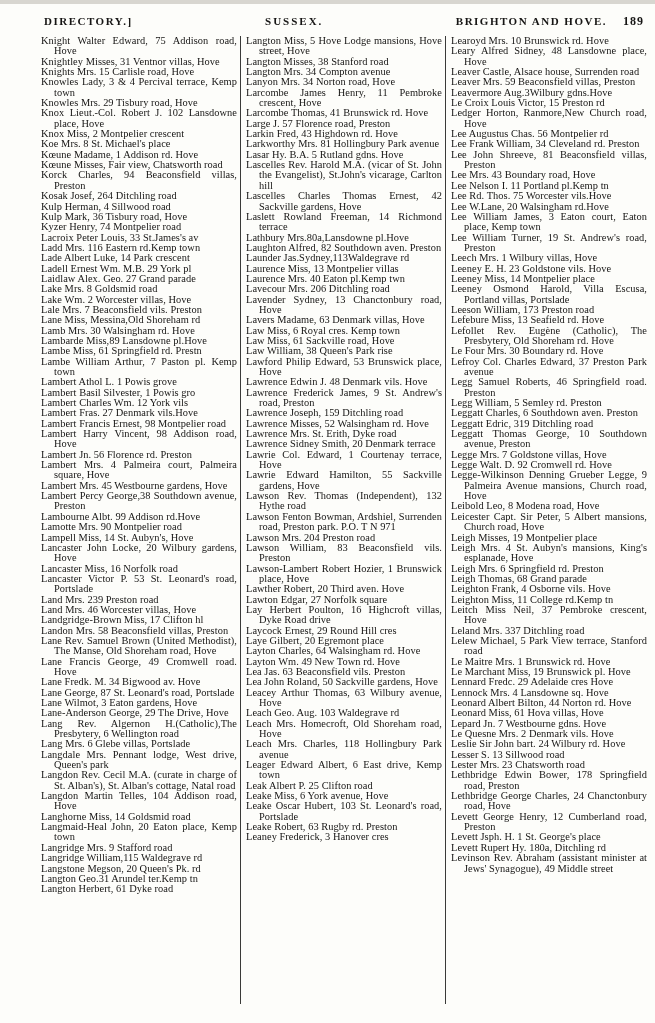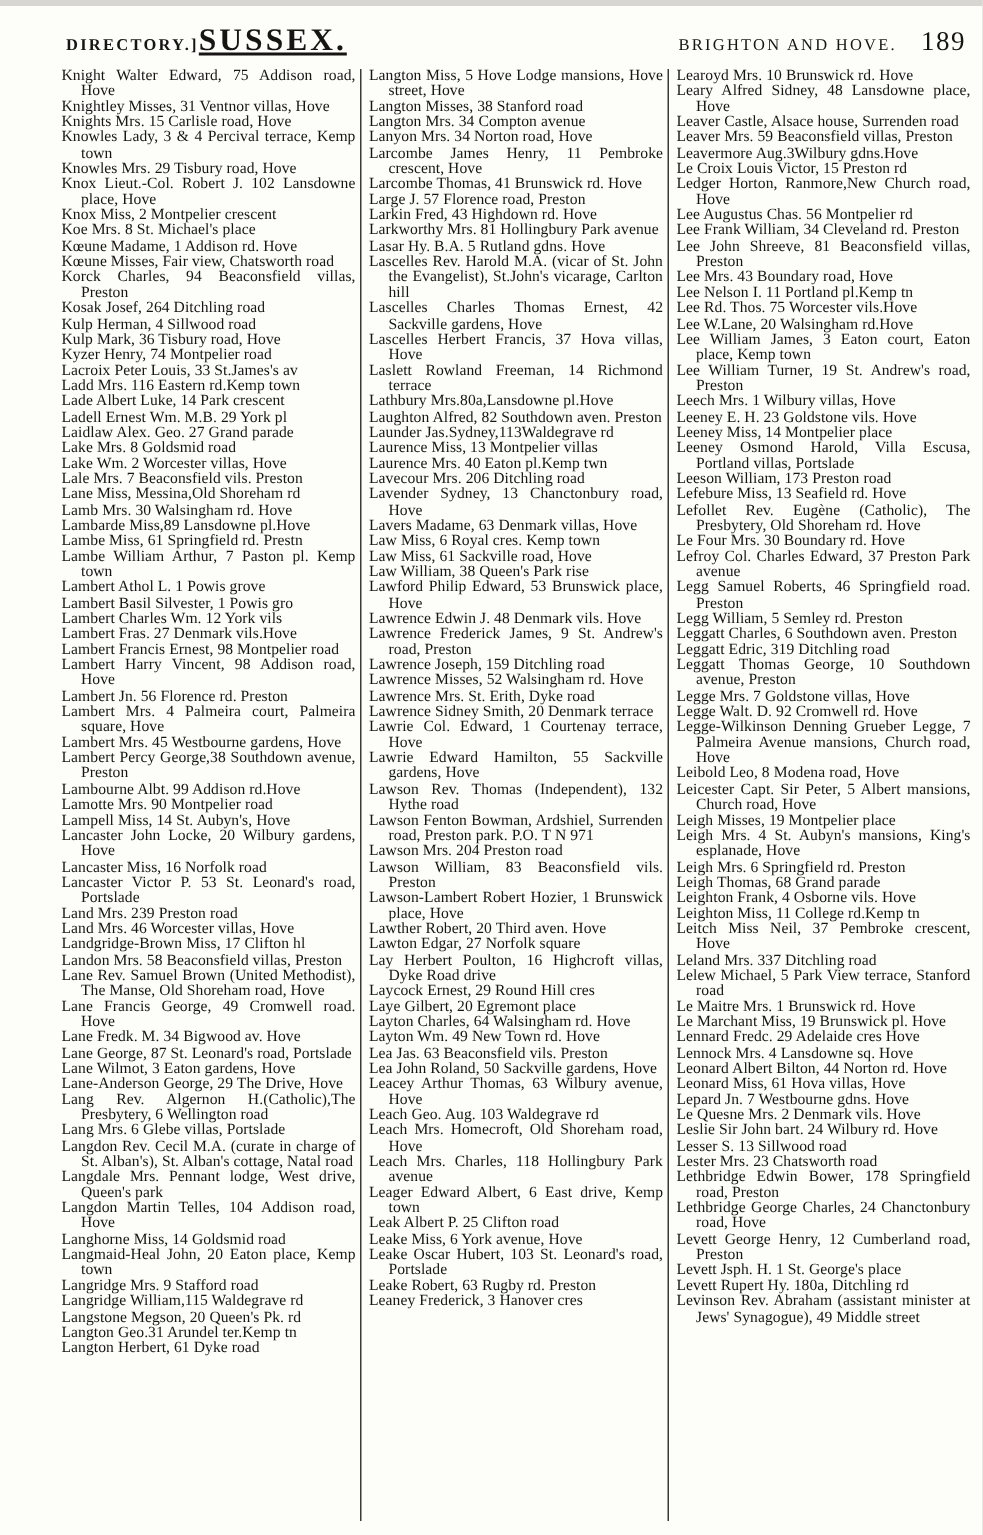--- a/index.html
+++ b/index.html
@@ -7,23 +7,23 @@
     width:655px;height:1023px;box-sizing:border-box;
     margin:4px auto;background:#fdfdfa;color:#161514;
     font-family:"Liberation Serif","DejaVu Serif",serif;
     padding:8px 5px 18px 36px;overflow:hidden;position:relative;
   }
   header{
     display:flex;align-items:baseline;
     padding:2px 6px 0 8px;margin-bottom:7px;
   }
   .h-left{font-size:11px;font-weight:bold;letter-spacing:1.5px;white-space:nowrap;}
-  .h-center{flex:1;font-size:21px;font-weight:bold;letter-spacing:2px;text-decoration:underline;}
-  .h-right{font-size:11px;font-weight:normal;letter-spacing:1.5px;white-space:nowrap;}
-  .h-page{font-size:18px;font-weight:normal;margin-left:16px;letter-spacing:1px;}
+  .h-center{flex:1;text-align:center;font-size:11px;font-weight:bold;letter-spacing:2px;}
+  .h-right{font-size:11px;font-weight:bold;letter-spacing:1.5px;white-space:nowrap;}
+  .h-page{font-size:12px;font-weight:bold;margin-left:16px;letter-spacing:1px;}
   .columns{display:flex;height:968px;overflow:hidden;}
   .col{flex:1;min-width:0;padding:0 3px 0 5px;overflow:hidden;}
   .col + .col{border-left:1px solid #3a3a38;}
   .entry{
     margin:0;padding-left:13px;text-indent:-13px;
     font-size:10.4px;line-height:10.35px;
     text-align:justify;letter-spacing:0.05px;
     -webkit-hyphens:none;hyphens:none;
   }
 </style>
@@ -88,22 +88,22 @@
         <p class="entry">Landgridge-Brown Miss, 17 Clifton hl</p>
         <p class="entry">Landon Mrs. 58 Beaconsfield villas, Preston</p>
         <p class="entry">Lane Rev. Samuel Brown (United Methodist), The Manse, Old Shoreham road, Hove</p>
         <p class="entry">Lane Francis George, 49 Cromwell road. Hove</p>
         <p class="entry">Lane Fredk. M. 34 Bigwood av. Hove</p>
         <p class="entry">Lane George, 87 St. Leonard's road, Portslade</p>
         <p class="entry">Lane Wilmot, 3 Eaton gardens, Hove</p>
         <p class="entry">Lane-Anderson George, 29 The Drive, Hove</p>
         <p class="entry">Lang Rev. Algernon H.(Catholic),The Presbytery, 6 Wellington road</p>
         <p class="entry">Lang Mrs. 6 Glebe villas, Portslade</p>
+        <p class="entry">Langdale Mrs. Pennant lodge, West drive, Queen's park</p>
         <p class="entry">Langdon Rev. Cecil M.A. (curate in charge of St. Alban's), St. Alban's cottage, Natal road</p>
-        <p class="entry">Langdale Mrs. Pennant lodge, West drive, Queen's park</p>
         <p class="entry">Langdon Martin Telles, 104 Addison road, Hove</p>
         <p class="entry">Langhorne Miss, 14 Goldsmid road</p>
         <p class="entry">Langmaid-Heal John, 20 Eaton place, Kemp town</p>
         <p class="entry">Langridge Mrs. 9 Stafford road</p>
         <p class="entry">Langridge William,115 Waldegrave rd</p>
         <p class="entry">Langstone Megson, 20 Queen's Pk. rd</p>
         <p class="entry">Langton Geo.31 Arundel ter.Kemp tn</p>
         <p class="entry">Langton Herbert, 61 Dyke road</p>
       </div>
     <div class="col">
@@ -112,21 +112,20 @@
         <p class="entry">Langton Mrs. 34 Compton avenue</p>
         <p class="entry">Lanyon Mrs. 34 Norton road, Hove</p>
         <p class="entry">Larcombe James Henry, 11 Pembroke crescent, Hove</p>
         <p class="entry">Larcombe Thomas, 41 Brunswick rd. Hove</p>
         <p class="entry">Large J. 57 Florence road, Preston</p>
         <p class="entry">Larkin Fred, 43 Highdown rd. Hove</p>
         <p class="entry">Larkworthy Mrs. 81 Hollingbury Park avenue</p>
         <p class="entry">Lasar Hy. B.A. 5 Rutland gdns. Hove</p>
         <p class="entry">Lascelles Rev. Harold M.A. (vicar of St. John the Evangelist), St.John's vicarage, Carlton hill</p>
         <p class="entry">Lascelles Charles Thomas Ernest, 42 Sackville gardens, Hove</p>
-        <p class="entry">Lascelles Herbert Francis, 37 Hova villas, Hove</p>
         <p class="entry">Laslett Rowland Freeman, 14 Richmond terrace</p>
         <p class="entry">Lathbury Mrs.80a,Lansdowne pl.Hove</p>
         <p class="entry">Laughton Alfred, 82 Southdown aven. Preston</p>
         <p class="entry">Launder Jas.Sydney,113Waldegrave rd</p>
         <p class="entry">Laurence Miss, 13 Montpelier villas</p>
         <p class="entry">Laurence Mrs. 40 Eaton pl.Kemp twn</p>
         <p class="entry">Lavecour Mrs. 206 Ditchling road</p>
         <p class="entry">Lavender Sydney, 13 Chanctonbury road, Hove</p>
         <p class="entry">Lavers Madame, 63 Denmark villas, Hove</p>
         <p class="entry">Law Miss, 6 Royal cres. Kemp town</p>
@@ -192,21 +191,21 @@
         <p class="entry">Lefollet Rev. Eugène (Catholic), The Presbytery, Old Shoreham rd. Hove</p>
         <p class="entry">Le Four Mrs. 30 Boundary rd. Hove</p>
         <p class="entry">Lefroy Col. Charles Edward, 37 Preston Park avenue</p>
         <p class="entry">Legg Samuel Roberts, 46 Springfield road. Preston</p>
         <p class="entry">Legg William, 5 Semley rd. Preston</p>
         <p class="entry">Leggatt Charles, 6 Southdown aven. Preston</p>
         <p class="entry">Leggatt Edric, 319 Ditchling road</p>
         <p class="entry">Leggatt Thomas George, 10 Southdown avenue, Preston</p>
         <p class="entry">Legge Mrs. 7 Goldstone villas, Hove</p>
         <p class="entry">Legge Walt. D. 92 Cromwell rd. Hove</p>
-        <p class="entry">Legge-Wilkinson Denning Grueber Legge, 7 Palmeira Avenue mansions, Church road, Hove</p>
+        <p class="entry">Legge-Wilkinson Denning Grueber Legge, 9 Palmeira Avenue mansions, Church road, Hove</p>
         <p class="entry">Leibold Leo, 8 Modena road, Hove</p>
         <p class="entry">Leicester Capt. Sir Peter, 5 Albert mansions, Church road, Hove</p>
         <p class="entry">Leigh Misses, 19 Montpelier place</p>
         <p class="entry">Leigh Mrs. 4 St. Aubyn's mansions, King's esplanade, Hove</p>
         <p class="entry">Leigh Mrs. 6 Springfield rd. Preston</p>
         <p class="entry">Leigh Thomas, 68 Grand parade</p>
         <p class="entry">Leighton Frank, 4 Osborne vils. Hove</p>
         <p class="entry">Leighton Miss, 11 College rd.Kemp tn</p>
         <p class="entry">Leitch Miss Neil, 37 Pembroke crescent, Hove</p>
         <p class="entry">Leland Mrs. 337 Ditchling road</p>

